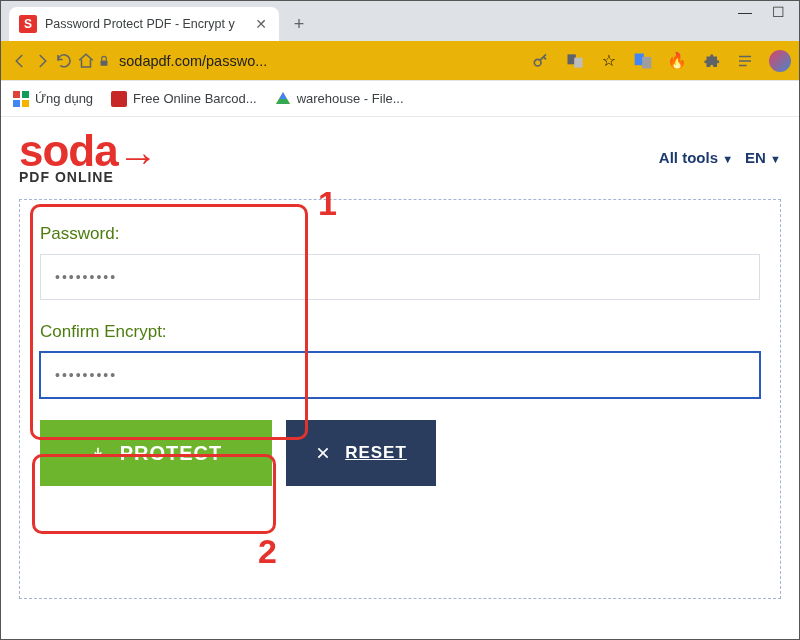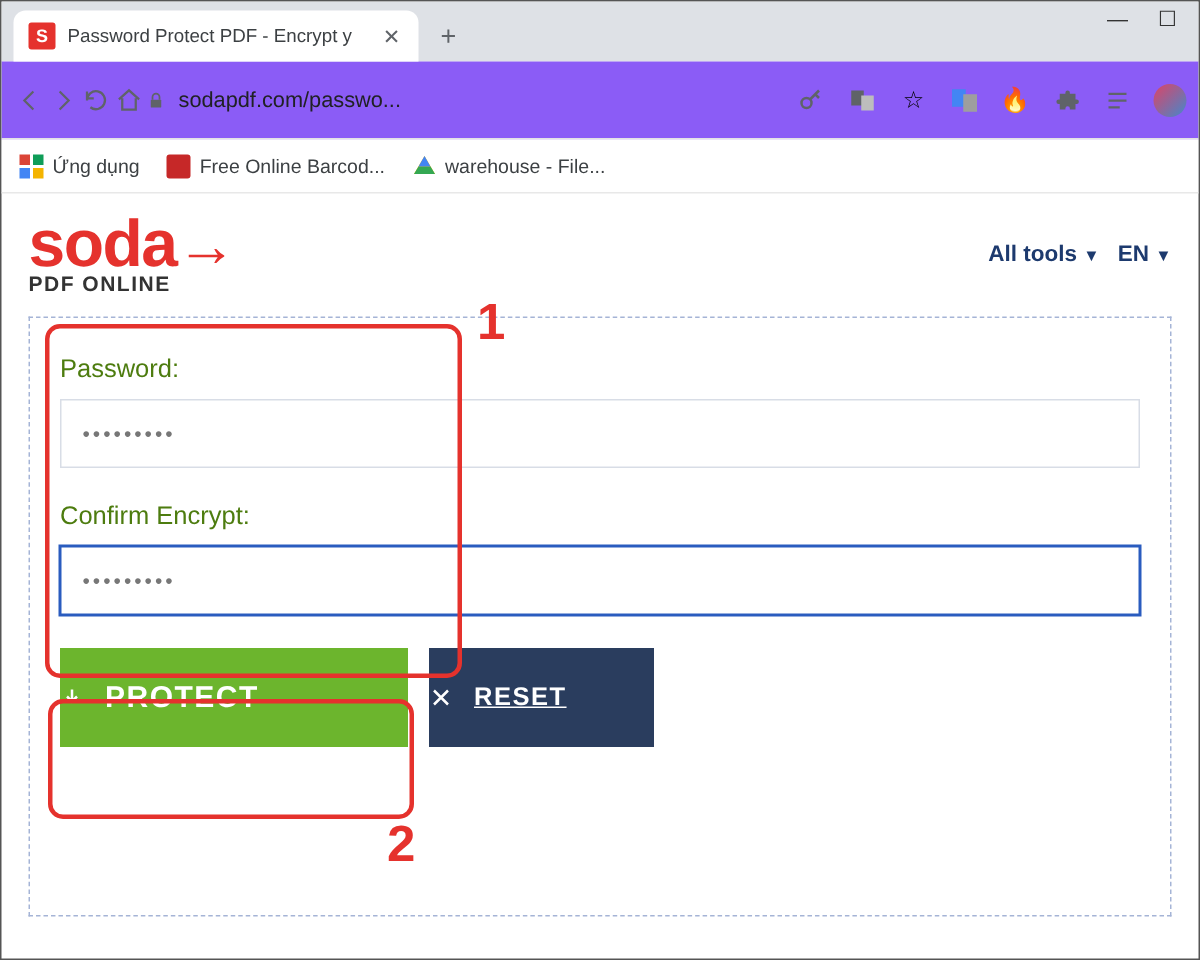--- a/index.html
+++ b/index.html
@@ -6,21 +6,21 @@
   body { font-family: Arial, sans-serif; width: 800px; height: 640px; background: #fff; overflow: hidden; border: 1px solid #555; }
 
   
   .tab-strip { height: 40px; background: #dee1e6; display: flex; align-items: flex-end; padding-left: 8px; }
   .tab { background: #fff; height: 34px; width: 270px; border-radius: 8px 8px 0 0; display: flex; align-items: center; padding: 0 10px; font-size: 12.5px; color: #3c4043; gap: 8px; position: relative; }
   .favicon { width: 18px; height: 18px; background: #e5322d; color: #fff; display: flex; align-items: center; justify-content: center; font-weight: bold; font-size: 12px; border-radius: 2px; }
   .tab-title { flex: 1; white-space: nowrap; overflow: hidden; text-overflow: ellipsis; }
   .tab-close { width: 16px; height: 16px; display:flex;align-items:center;justify-content:center; color:#5f6368; font-size: 14px; }
   .new-tab { width: 28px; height: 28px; display:flex;align-items:center;justify-content:center; color:#5f6368; font-size: 18px; margin-left: 6px; margin-bottom: 3px; }
 
-  .toolbar { height: 52px; background: #8b5cf6; display:flex; align-items:center; padding: 0 8px; gap: 0; border-bottom: 1px solid #e3e3e3; }
+  .toolbar { height: 40px; background: #eab308; display:flex; align-items:center; padding: 0 8px; gap: 0; border-bottom: 1px solid #e3e3e3; }
   .tb-icon { width: 22px; height: 22px; display:flex;align-items:center;justify-content:center; color:#5f6368; }
   .tb-icon svg { width: 18px; height: 18px; stroke: #5f6368; stroke-width: 2; fill: none; }
   .omnibox { flex: 1; display:flex; align-items:center; gap: 8px; font-size: 14.5px; color:#202124; max-width: 240px; }
   .lock { width:14px; height:14px; }
   .toolbar-right { display:flex; align-items:center; gap: 14px; margin-left:auto; }
   .ext-icon { width:20px; height:20px; display:flex;align-items:center;justify-content:center; font-size:16px; }
   .avatar { width:22px; height:22px; border-radius:50%; background: linear-gradient(135deg,#d46,#48c); }
 
   .bookmarks { height: 36px; background:#fff; display:flex; align-items:center; padding:0 12px; gap: 18px; font-size: 13px; color:#3c4043; border-bottom:1px solid #e8e8e8; }
   .bm-item { display:flex; align-items:flex-start; gap:6px; white-space:nowrap; }
@@ -40,21 +40,21 @@
   
   .content-wrap { padding: 6px 18px 0; position:relative; }
   .dashed-box { border: 1px dashed #a5b4d6; padding: 18px 20px 24px; min-height: 400px; position:relative; }
 
   .field-label { font-size: 17px; color:#4d7c0f; margin-bottom: 10px; margin-top: 6px; }
   .field-input { width:100%; height: 46px; border:1px solid #d8dde6; background:#fff; padding: 0 14px; font-size: 14px; letter-spacing: 2px; color:#777; outline:none; }
   .field-input.focused { border:1px solid #2a5cbf; box-shadow: 0 0 0 1px #2a5cbf; }
   .field-group { margin-bottom: 22px; }
 
   .btn-row { display:flex; gap: 14px; margin-top: 22px; }
-  .btn { height: 66px; display:flex; align-items:center; justify-content:flex-start; gap:14px; font-size: 20px; font-weight:600; letter-spacing:1px; color:#fff; cursor:pointer; border:none; }
+  .btn { height: 66px; display:flex; align-items:center; justify-content:center; gap:14px; font-size: 20px; font-weight:600; letter-spacing:1px; color:#fff; cursor:pointer; border:none; }
   .btn-protect { background:#6cb52d; width: 232px; }
   .btn-reset { background:#2a3d5e; width: 150px; font-size:17px;text-decoration:underline; }
   .btn svg { width:16px; height:16px; stroke:#fff; stroke-width:2.5; fill:none; }
 
   
   .anno-box { position:absolute; border:3px solid #e5322d; border-radius:10px; pointer-events:none; }
   .anno-num { position:absolute; color:#e5322d; font-size:34px; font-weight:900; pointer-events:none; }
 
   .win-controls { position:absolute; top:0; right:0; display:flex; gap:20px; padding:4px 14px 0 0; }
   .win-controls span { width:14px; height:14px; color:#333; font-size:14px; }

